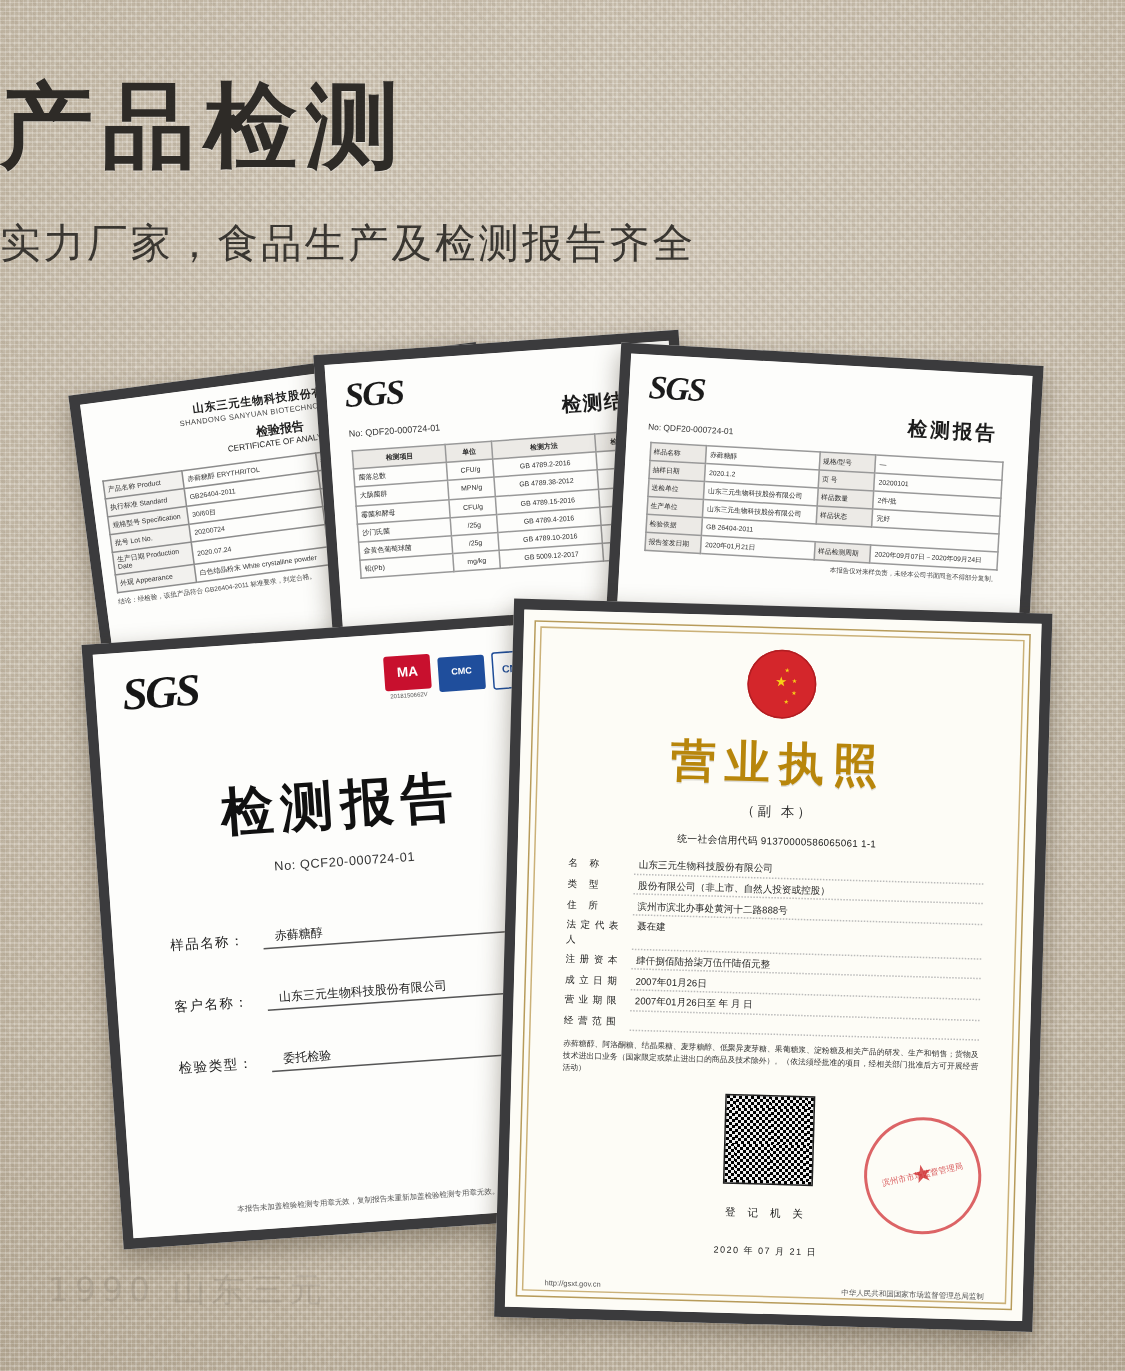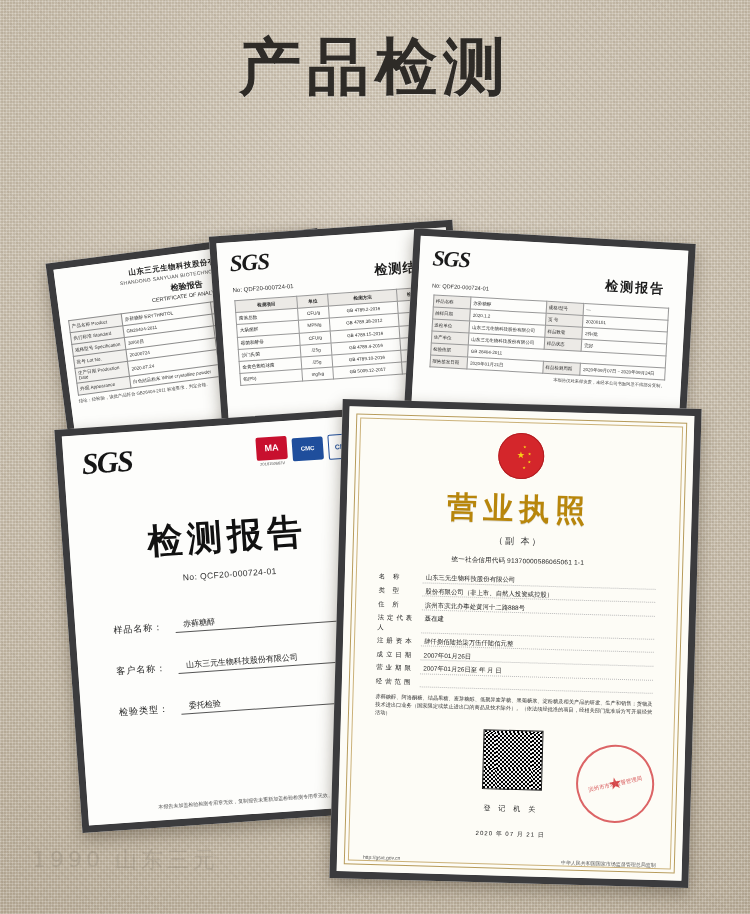--- a/index.html
+++ b/index.html
@@ -19,21 +19,21 @@
       radial-gradient(circle at 50% 28%, #d8cfc0 0%, #c6bba8 70%, #b9ad99 100%);
     z-index:0;
   }
   .bg:after{
     content:"";position:absolute;inset:0;
     background-image:
       repeating-linear-gradient(45deg, rgba(90,75,55,0.035) 0px, rgba(90,75,55,0.035) 2px, transparent 2px, transparent 6px),
       repeating-linear-gradient(-45deg, rgba(255,255,255,0.05) 0px, rgba(255,255,255,0.05) 2px, transparent 2px, transparent 7px);
   }
 
-  .headings{position:absolute;top:0;left:0;width:750px;z-index:5;text-align:center;}
+  .headings{position:absolute;top:17px;left:0;width:750px;z-index:5;text-align:left;}
   .title{
     margin-top:34px;
     font-size:62px;line-height:1.08;letter-spacing:6px;
     font-weight:bold;color:#2e2b27;
     font-family:"DejaVu Sans","Liberation Sans",sans-serif;
     text-shadow:0 1px 0 rgba(255,255,255,0.35);
   }
   .subtitle{
     margin-top:26px;
     font-size:27px;letter-spacing:2px;color:#3a3732;
@@ -145,20 +145,21 @@
   #doc5 .stamp .star{position:absolute;left:50%;top:50%;transform:translate(-50%,-50%);font-size:16px;}
   #doc5 .licfoot{position:absolute;left:0;right:0;bottom:12px;display:flex;justify-content:space-between;padding:0 26px;font-size:5px;color:#555;}
 </style>
 </head>
 <body>
 
 <div class="bg"></div>
 
 <div class="headings">
   <div class="title">产品检测</div>
+  <div class="subtitle">实力厂家，食品生产及检测报告齐全</div>
 </div>
 
 <div class="watermark wm1">山东三元生物科技 1990</div>
 
 <div class="watermark wm3">1990 山东三元</div>
 
 <div class="docs">
 
   <div class="doc" id="doc1">
     <div class="paper">

